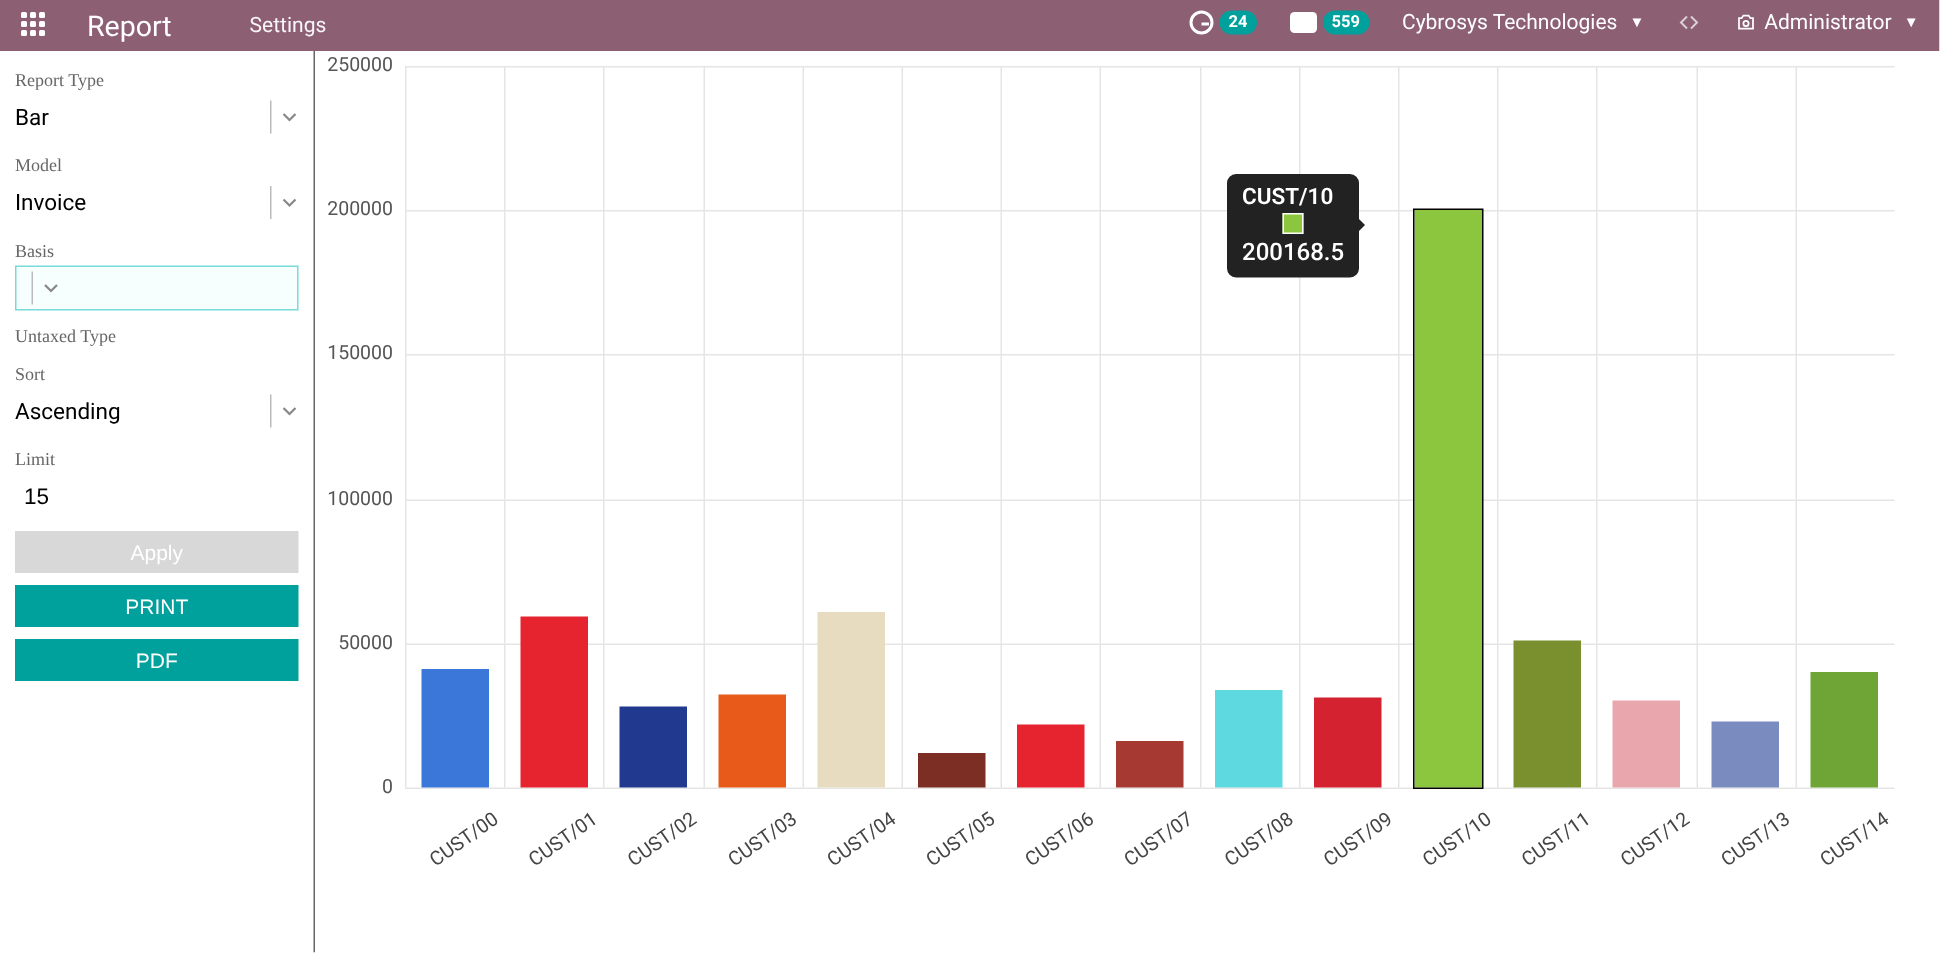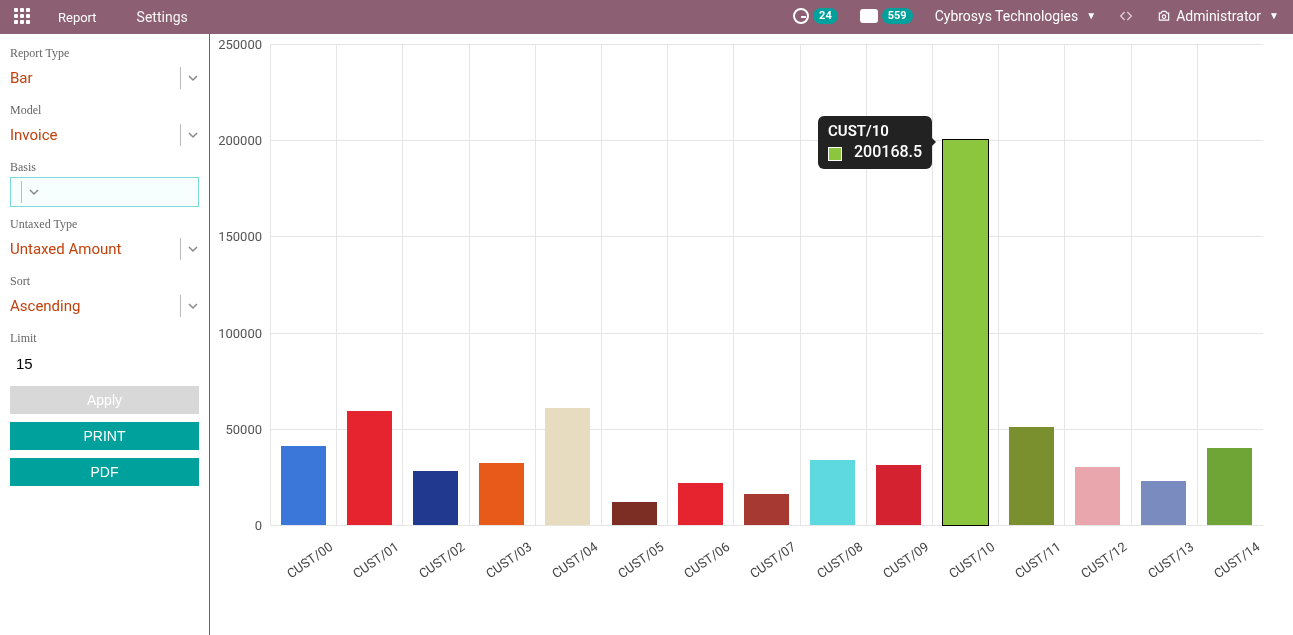--- a/index.html
+++ b/index.html
@@ -2,42 +2,42 @@
 <html><head>
 <meta charset="utf-8">
 <style>
   * { box-sizing: border-box; margin: 0; padding: 0; }
   body { font-family: -apple-system, BlinkMacSystemFont, "Segoe UI", Roboto, Helvetica, Arial, sans-serif; font-size: 13px; color: #4c4c4c; background: #fff; width: 1293px; height: 635px; overflow: hidden; }
 
   
   .topbar { background: #8c5f72; color: #fff; height: 34px; display: flex; align-items: center; padding: 0 14px; font-size: 15px; }
   .tb-apps { width: 18px; height: 18px; display: grid; grid-template-columns: repeat(3, 4px); grid-template-rows: repeat(3, 4px); gap: 2px; margin-right: 26px; cursor: pointer; }
   .tb-apps span { background: #fff; border-radius: 1px; }
-  .tb-title { font-size: 13px; font-weight: 400; margin-right: 40px; }
+  .tb-title { font-size: 19px; font-weight: 400; margin-right: 52px; }
   .tb-link { font-size: 14px; opacity: .95; cursor: pointer; }
   .tb-spacer { flex: 1; }
   .tb-right { display: flex; align-items: flex-start; gap: 22px; font-size: 14px; }
   .pill { display: flex; align-items: center; gap: 4px; cursor: pointer; }
   .badge { background: #00a09d; color: #fff; font-size: 11px; font-weight: 700; padding: 1px 6px; border-radius: 9px; line-height: 14px; }
   .caret { margin-left: 4px; font-size: 10px; }
   .tool-icon { opacity: .7; cursor: pointer; }
   .clock-ic { width: 16px; height: 16px; border: 2px solid #fff; border-radius: 50%; position: relative; }
   .clock-ic::before { content:''; position:absolute; width:5px; height:2px; background:#fff; top:6px; left:6px; }
   .chat-ic { width: 18px; height: 14px; background:#fff; border-radius:3px; position:relative; }
   .chat-ic::after { content:''; position:absolute; left:4px; bottom:-4px; border:4px solid transparent; border-top-color:#fff; }
 
   
   .main { display: flex; height: calc(635px - 34px); }
   .sidebar { width: 210px; border-right: 1px solid #666; padding: 8px 10px; overflow-y:auto; }
   .chart-area { flex: 1; position: relative; }
 
   .field-lbl { font-size: 12px; color: #666; margin-top: 10px; margin-bottom: 2px; font-family: Liberation Serif, serif; }
   .sidebar .field-lbl:first-child { margin-top: 4px; }
   .sel { position: relative; display: flex; align-items: center; height: 30px; }
-  .sel-val { flex:1; font-size: 15px; color:#c2410c; padding: 2px 0; }
+  .sel-val { flex:1; font-size: 15px; color:#000000; padding: 2px 0; }
   .sel-sep { width:1px; height:22px; background:#bbb; margin: 0 6px; }
   .sel-arrow svg { display:block; }
   .sel.active { border: 1px solid #7adad7; background:#eafdfc73; padding-left:4px; }
 
   .txt-input { border:none; font-size:15px; padding:2px 6px; height:30px; width:100%; }
 
   .btn { width:100%; height:28px; border:none; color:#fff; font-size:14px; margin-top:8px; cursor:pointer; }
   .btn.apply { background:#d8d8d8; color:#fff; }
   .btn.teal { background:#00a09d; }
 
@@ -51,21 +51,21 @@
   .bar-slot { flex:1; display:flex; justify-content:center; align-items:flex-end; position:relative; height:100%; }
   .bar-slot::before { content:''; position:absolute; left:0; top:0; bottom:0; border-left:1px solid #e5e5e5; }
   .bar { width:68%; }
 
   .x-labels { position:absolute; left:60px; right:30px; bottom:50px; height:60px; display:flex; }
   .x-lbl { flex:1; display:flex; justify-content:center; }
   .x-lbl span { transform: rotate(-35deg) translate(-10px, 10px); transform-origin: top right; font-size:13px; color:#444; white-space:nowrap; }
 
   .tooltip { position:absolute; background:#222; color:#fff; border-radius:6px; padding:6px 10px 8px 10px; font-size:15px; font-weight:600; pointer-events:none; }
   .tooltip .tip-title { display:block; margin-bottom:2px; }
-  .tooltip .tip-val { display:flex; align-items:flex-end; gap:12px; font-weight:500; font-size:16px; }
+  .tooltip .tip-val { display:flex; align-items:center; gap:2px; font-weight:500; font-size:16px;flex-direction:column; }
   .tip-swatch { width:14px; height:14px; border:1px solid #fff; }
   .tooltip::after { content:''; position:absolute; right:-12px; top:50%; transform:translateY(-50%); border:8px solid transparent; border-left-color:#222; }
 
   .highlighted-bar { outline:1px solid #000; }
 </style>
 </head>
 <body>
 
 <div class="topbar">
   <div class="tb-apps">
@@ -141,29 +141,20 @@
     <div class="sel active">
       <span class="sel-sep"></span>
       <span class="sel-arrow">
           <svg width="12" height="12" viewBox="0 0 12 12">
             <path d="M2 4l4 4 4-4" fill="none" stroke="#888" stroke-width="1.5"></path>
           </svg>
         </span>
     </div>
 
     <div class="field-lbl">Untaxed Type</div>
-    <div class="sel">
-      <span class="sel-val">Untaxed Amount</span>
-      <span class="sel-sep"></span>
-      <span class="sel-arrow">
-          <svg width="12" height="12" viewBox="0 0 12 12">
-            <path d="M2 4l4 4 4-4" fill="none" stroke="#888" stroke-width="1.5"></path>
-          </svg>
-        </span>
-    </div>
 
     <div class="field-lbl">Sort</div>
     <div class="sel">
       <span class="sel-val">Ascending</span>
       <span class="sel-sep"></span>
       <span class="sel-arrow">
           <svg width="12" height="12" viewBox="0 0 12 12">
             <path d="M2 4l4 4 4-4" fill="none" stroke="#888" stroke-width="1.5"></path>
           </svg>
         </span>

